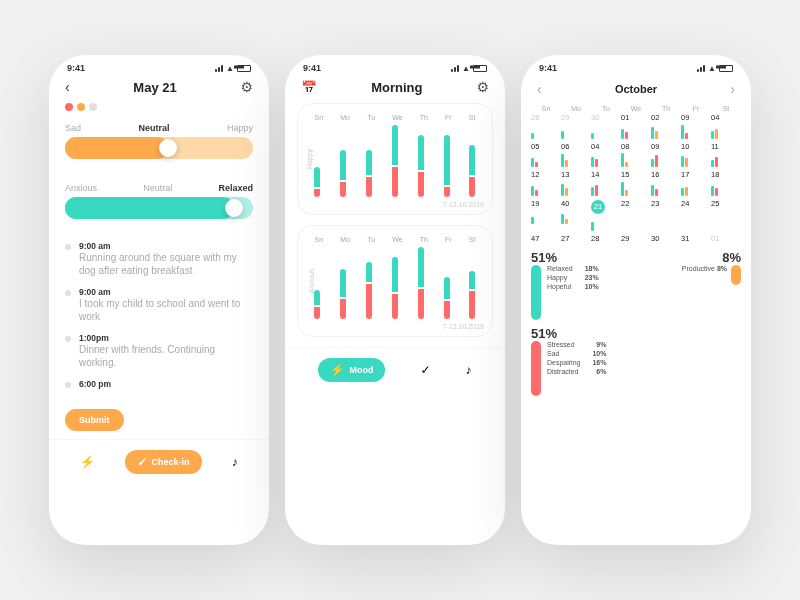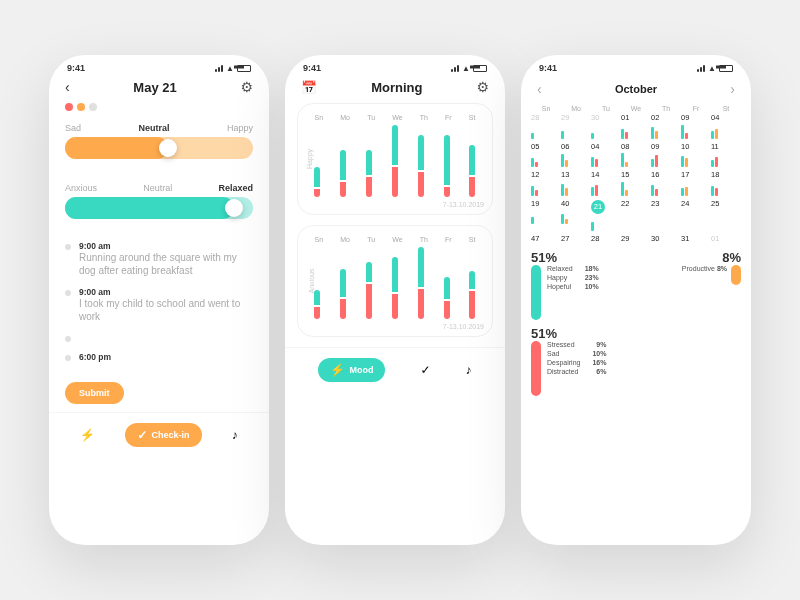--- a/index.html
+++ b/index.html
@@ -434,20 +434,24 @@
       </div>
       <div class="timeline-item">
         <div class="timeline-dot"></div>
         <div class="timeline-content">
           <div class="timeline-time">9:00 am</div>
           <div class="timeline-text">I took my child to school and went to work</div>
         </div>
       </div>
       <div class="timeline-item">
         <div class="timeline-dot"></div>
+        <div class="timeline-content">
+          <div class="timeline-time">1:00pm</div>
+          <div class="timeline-text">Dinner with friends. Continuing working.</div>
+        </div>
       </div>
       <div class="timeline-item">
         <div class="timeline-dot"></div>
         <div class="timeline-content">
           <div class="timeline-time">6:00 pm</div>
         </div>
       </div>
     </div>
 
     <div class="activity-row">

